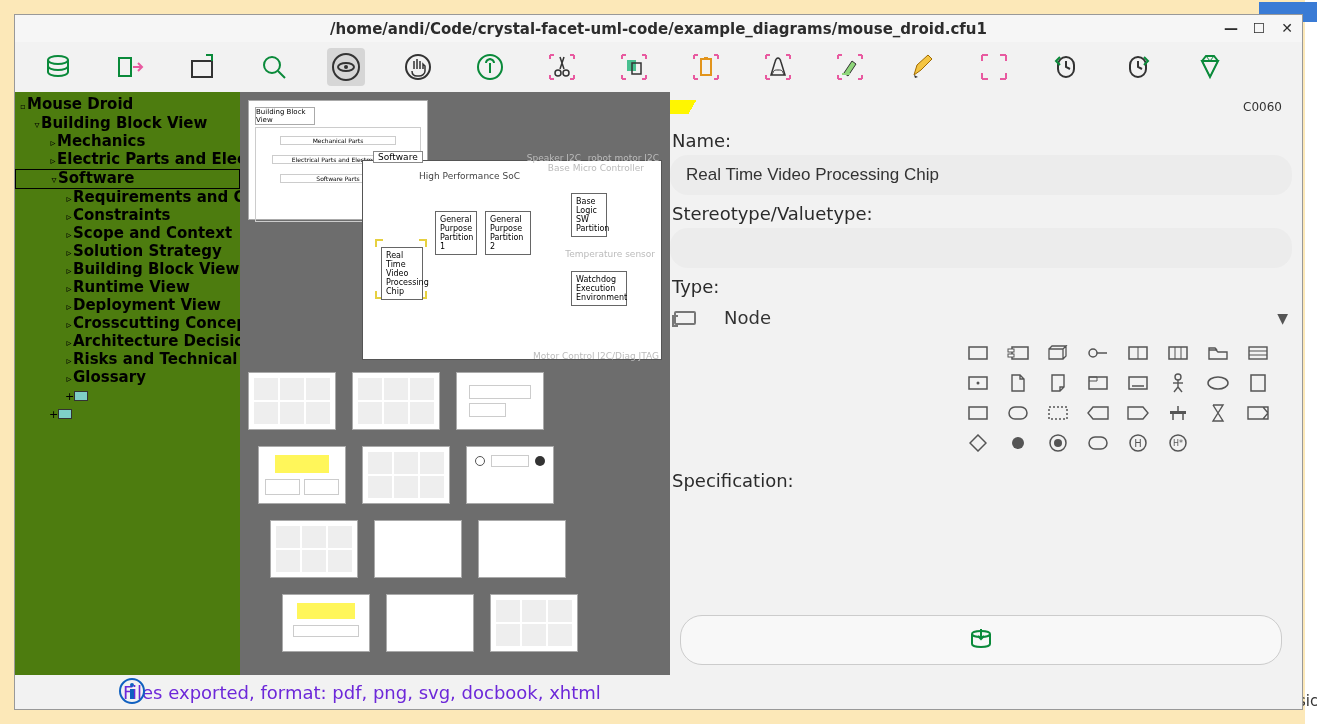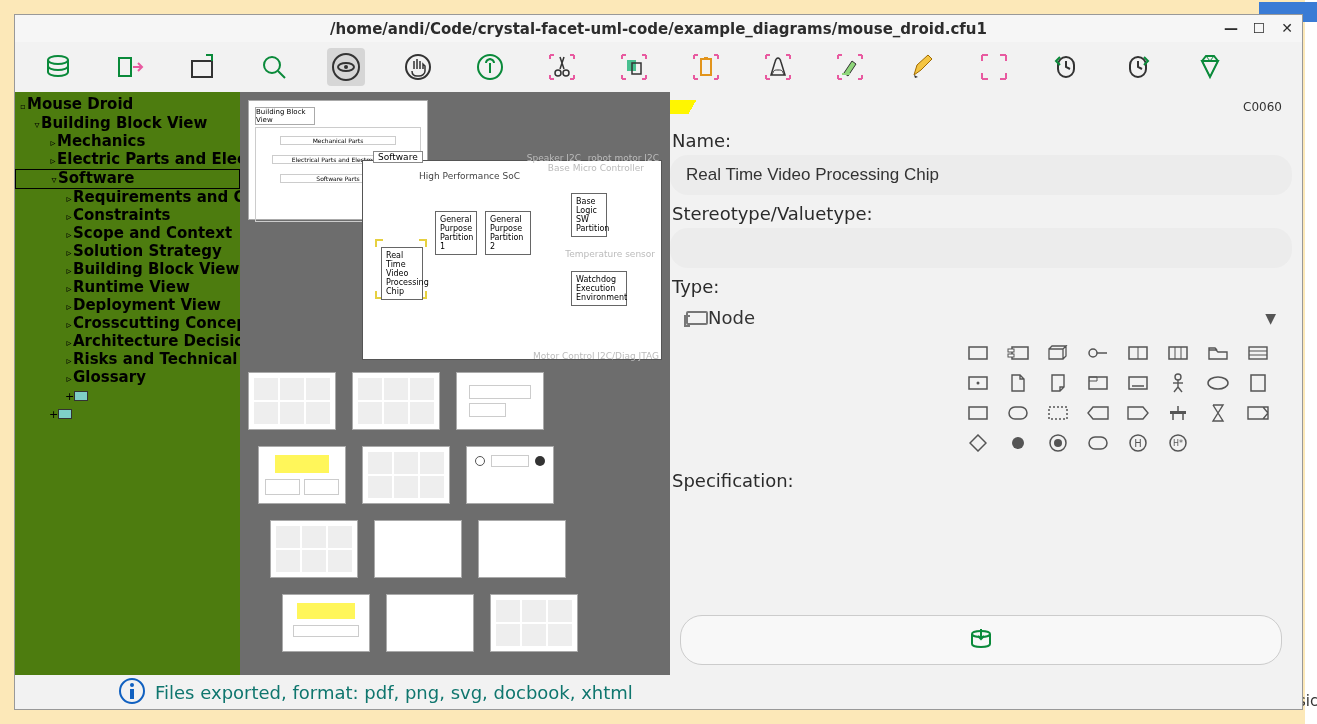--- a/index.html
+++ b/index.html
@@ -136,22 +136,22 @@
   }
   .field-lbl { font-size:18px; color:#2b2b2b; padding:8px 0 4px 2px;}
   .field-input {
     width:100%;
     background:#ececec; border:none;
     border-radius:18px;
     height:40px; padding:0 16px;
     font-size:17px; color:#333;
   }
   .type-row{
-    display:flex; align-items:center; gap:0;
-    background:#f2f2f2; padding:6px 16px;
+    display:flex; align-items:center; gap:28px;
+    background:#f2f2f2; padding:6px 4px;
   }
   .type-row .type-icon{
     width:22px;height:14px;border:2px solid #777;border-radius:2px;
     position:relative;
   }
   .type-row .type-icon::before{
     content:""; position:absolute; left:-4px; top:2px;
     width:4px; height:8px; border:2px solid #777; border-right:none;
   }
   .type-row .type-text{ font-size:18px; color:#333; flex:1; }
@@ -172,21 +172,21 @@
     margin:auto 10px 10px 10px;
     height:50px;
     border:1px solid #ccc;
     border-radius:22px;
     background:#f8f8f8;
     display:flex;align-items:center;justify-content:center;
     cursor:pointer;
   }
   .statusbar{
     height:34px; display:flex; align-items:center;
-    padding-left:100px; font-size:18px; color:#0f766e;
+    padding-left:68px; font-size:18px; color:#6d28d9;
     position:relative;
   }
   .tgrid{
      display:grid;grid-template-columns:repeat(3,1fr);
      grid-auto-rows:1fr;gap:2px;
   }
   .tgrid div{background:#eee;}
 
   
   .bg-peek{

